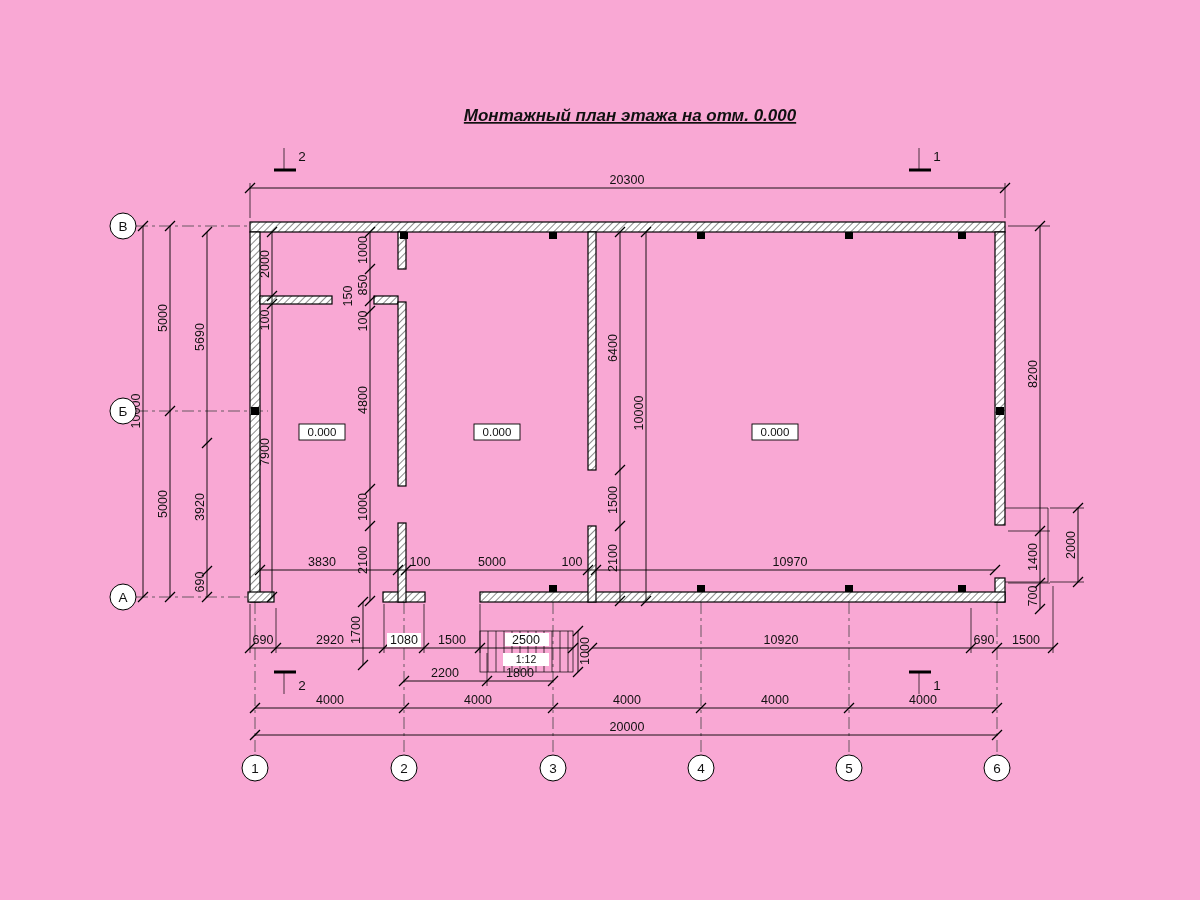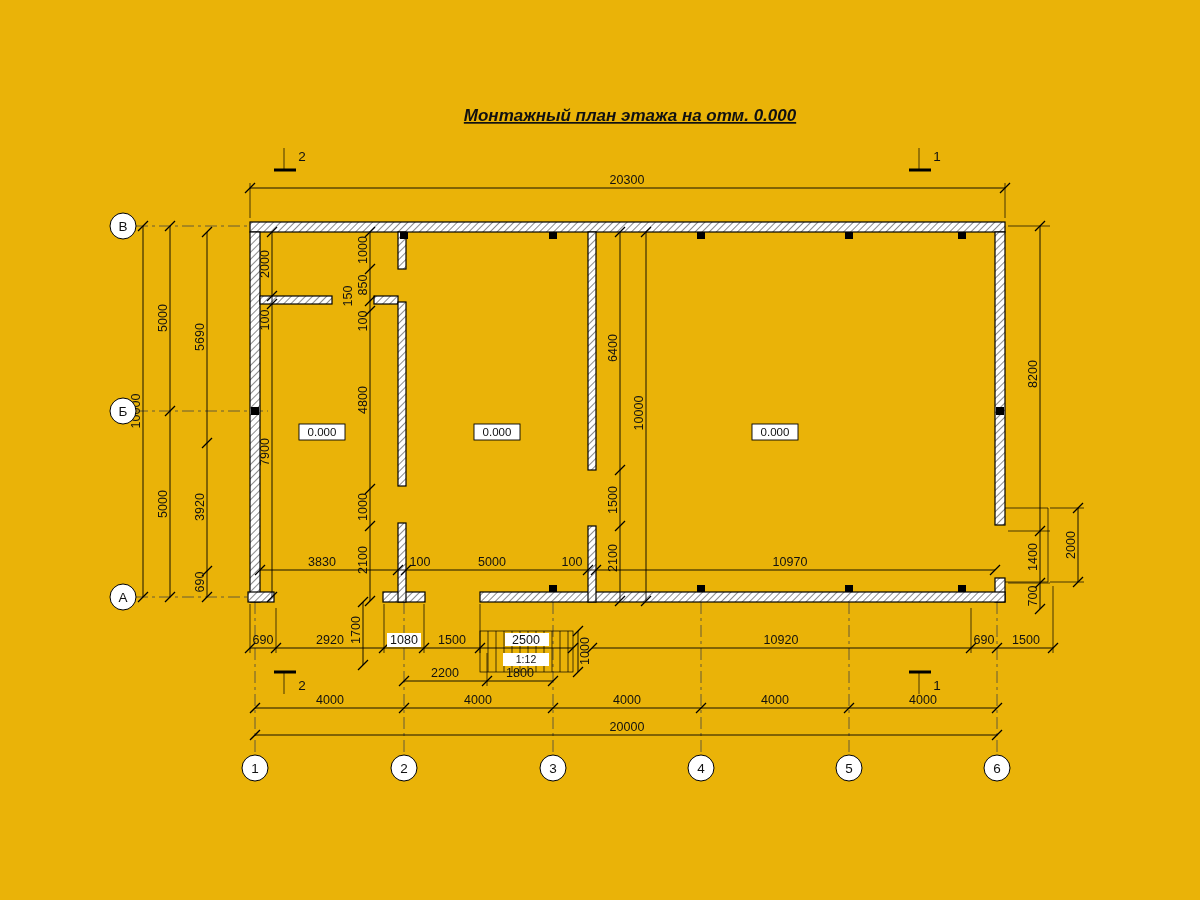--- a/index.html
+++ b/index.html
@@ -1,18 +1,18 @@
 <!DOCTYPE html>
 <html><head>
 <meta charset="utf-8">
 <style>
   * { margin:0; padding:0; box-sizing:border-box; }
   html,body { background:#ffffff; }
   body { width:1200px; height:900px; font-family:"Liberation Sans",sans-serif; }
-  .canvas { position:relative; width:1200px; height:900px; background:#eab308; overflow:hidden; }
+  .canvas { position:relative; width:1200px; height:900px; background:#f9a8d4; overflow:hidden; }
   svg { display:block; }
   svg text { font-family:"Liberation Sans",sans-serif; fill:#111; }
   .title-t { font-size:17px; font-style:italic; font-weight:bold; text-decoration:underline; }
   .dim-t { font-size:12.5px; }
   .dim-s { font-size:10.5px; }
   .ax-t  { font-size:13.5px; }
   .lvl-t { font-size:11.5px; }
   .wall  { fill:url(#hatch); stroke:#000; stroke-width:1.2; }
   .thin  { stroke:#000; stroke-width:0.9; fill:none; }
   .vthin { stroke:#000; stroke-width:0.7; fill:none; }

